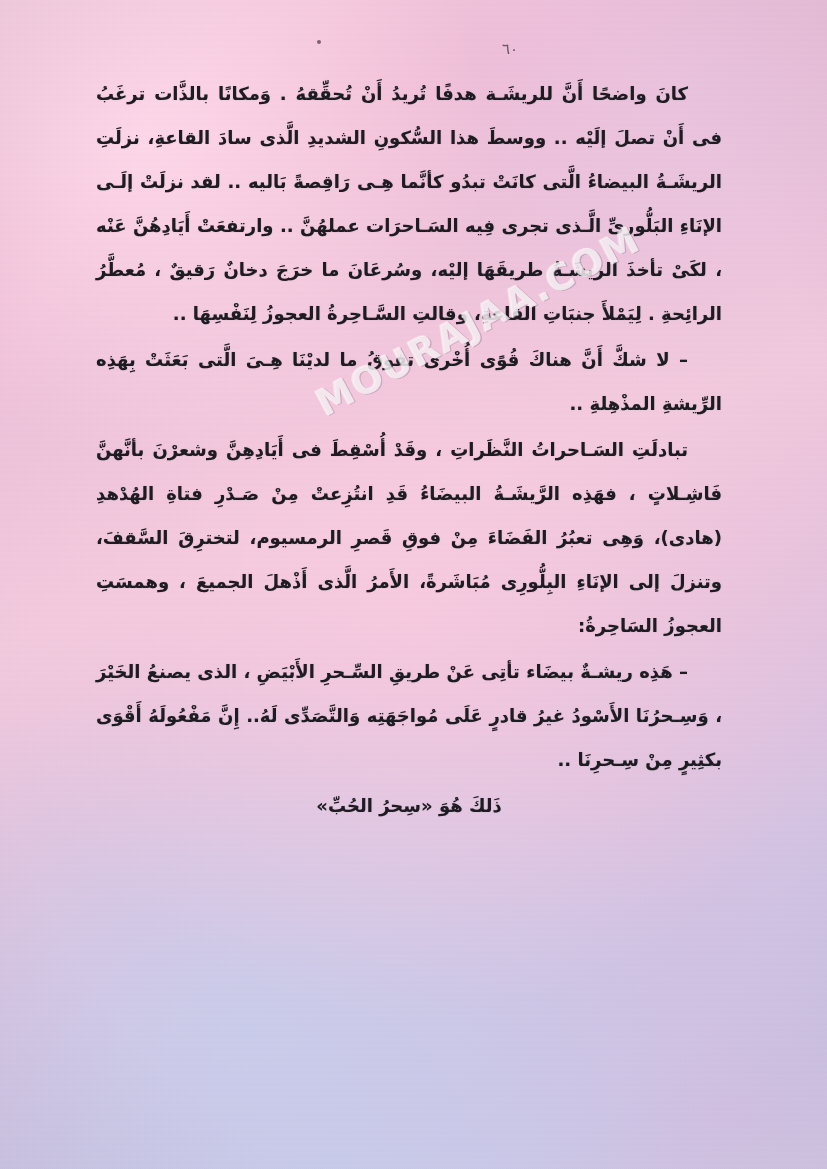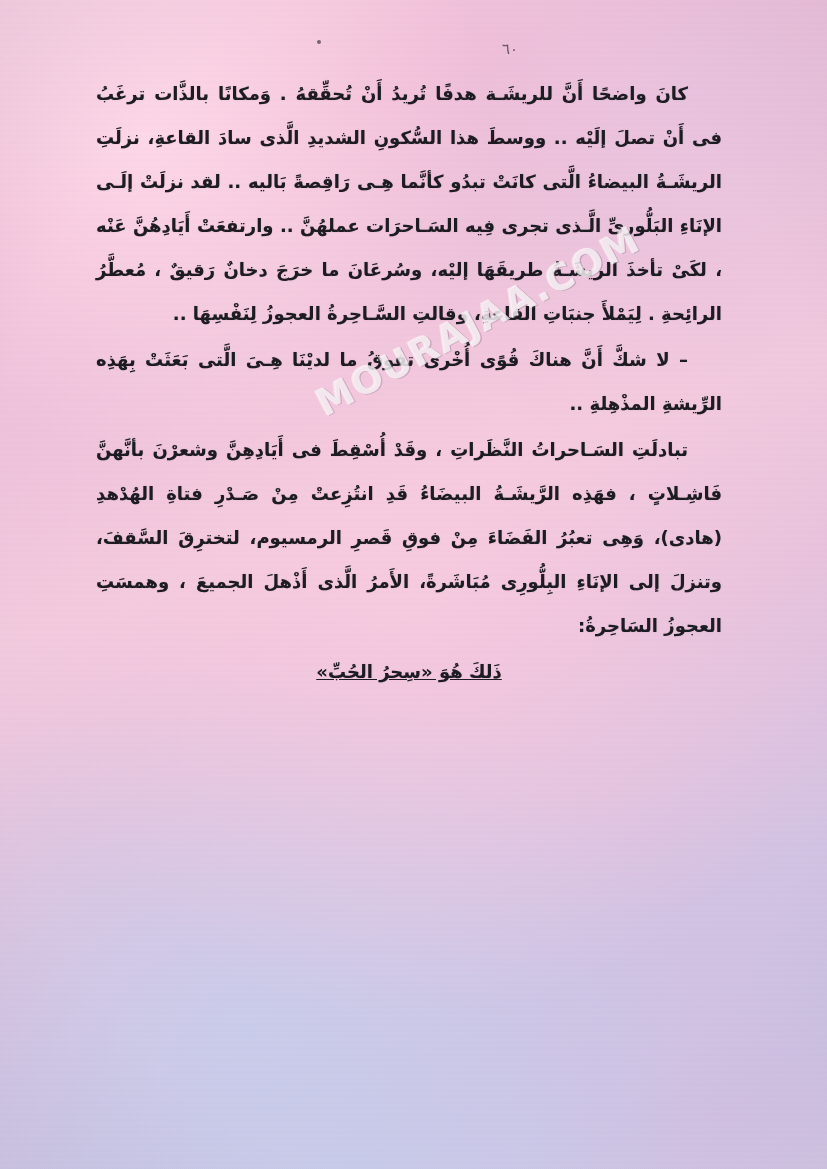--- a/index.html
+++ b/index.html
@@ -111,21 +111,20 @@
     text-align-last: right;
   }
   .para.indent {
     text-indent: 34px;
   }
   .para.dash {
     text-indent: 34px;
   }
   .para.center-last {
     text-align-last: center;
-    text-decoration: underline;
   }
 
   
   .watermark {
     position: absolute;
     top: 300px;
     right: 168px;
     z-index: 4;
     transform: rotate(-28deg);
     font-family: "DejaVu Sans", sans-serif;
@@ -148,19 +147,20 @@
   <div class="content">
 
     <div class="top-mark-left">٦٠</div>
 
     <div class="top-mark-right"></div>
 
     <div class="text-block">
       <p class="para indent">كانَ واضحًا أَنَّ للريشَـة هدفًا تُريدُ أَنْ تُحقِّقهُ . وَمكانًا بالذَّات ترغَبُ فى أَنْ تصلَ إلَيْه .. ووسطَ هذا السُّكونِ الشديدِ الَّذى سادَ القاعةِ، نزلَتِ الريشَـةُ البيضاءُ الَّتى كانَتْ تبدُو كأنَّما هِـى رَاقِصةً بَاليه .. لقد نزلَتْ إلَـى الإنَاءِ البَلُّورىِّ الَّـذى تجرى فِيه السَـاحرَات عملهُنَّ .. وارتفعَتْ أَيَادِهُنَّ عَنْه ، لكَىْ تأخذَ الريشَـةُ طريقَهَا إليْه، وسُرعَانَ ما خرَجَ دخانٌ رَقيقٌ ، مُعطَّرُ الرائِحةِ . لِيَمْلأَ جنبَاتِ القاعةِ، وقالتِ السَّـاحِرةُ العجوزُ لِنَفْسِهَا ..</p>
       <p class="para dash">– لا شكَّ أَنَّ هناكَ قُوًى أُخْرى تفوقُ ما لديْنَا هِـىَ الَّتى بَعَثَتْ بِهَذِه الرِّيشةِ المذْهِلةِ ..</p>
       <p class="para indent">تبادلَتِ السَـاحراتُ النَّظَراتِ ، وقَدْ أُسْقِطَ فى أَيَادِهِنَّ وشعرْنَ بأنَّهنَّ فَاشِـلاتٍ ، فهَذِه الرَّيشَـةُ البيضَاءُ قَدِ انتُزِعتْ مِنْ صَـدْرِ فتاةِ الهُدْهدِ (هادى)، وَهِى تعبُرُ الفَضَاءَ مِنْ فوقِ قَصرِ الرمسيوم، لتخترِقَ السَّقفَ، وتنزلَ إلى الإنَاءِ البِلُّورِى مُبَاشَرةً، الأَمرُ الَّذى أَذْهلَ الجميعَ ، وهمسَتِ العجوزُ السَاحِرةُ:</p>
+      <p class="para dash">– هَذِه ريشـةٌ بيضَاء تأتِى عَنْ طريقِ السِّـحرِ الأَبْيَضِ ، الذى يصنعُ الخَيْرَ ، وَسِـحرُنَا الأَسْودُ غيرُ قادرٍ عَلَى مُواجَهَتِه وَالتَّصَدِّى لَهُ.. إِنَّ مَفْعُولَهُ أَقْوَى بكثِيرٍ مِنْ سِـحرِنَا ..</p>
       <p class="para center-last">ذَلكَ هُوَ «سِحرُ الحُبِّ»</p>
     </div>
 
     <div class="watermark">MOURAJAA.COM</div>
 
   </div>
 </div>
 
 </body></html>

